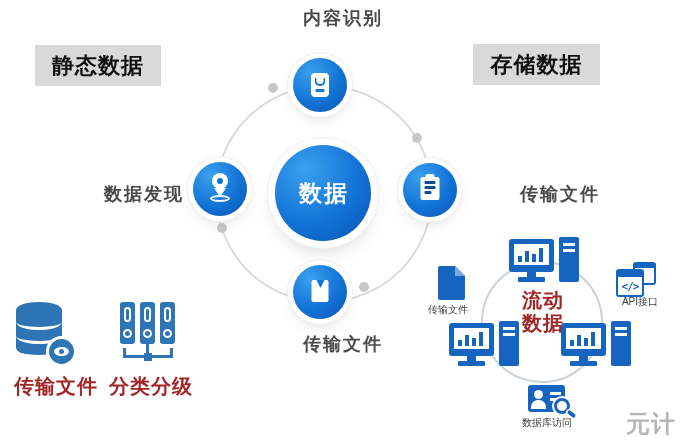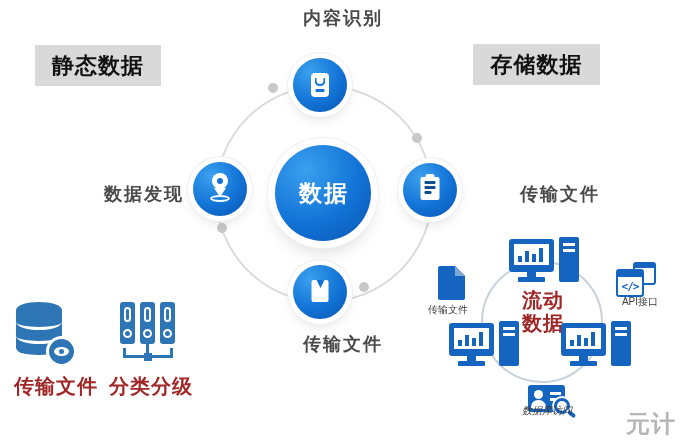--- a/index.html
+++ b/index.html
@@ -276,15 +276,15 @@
 <div class="psearch">
   <div class="ps-card">
       <div class="ps-head"></div>
       <div class="ps-shoulders"></div>
       <div class="ps-line1"></div>
       <div class="ps-line2"></div>
     </div>
   <div class="ps-mag"></div>
     <div class="ps-handle"></div>
 </div>
-<div class="small-label" style="left:502px;top:404px;width:90px;font-style:italic;">数据库访问</div>
+<div class="small-label" style="left:502px;top:416px;width:90px;">数据库访问</div>
 
 <div class="watermark">元计算</div>
 
 </body></html>

